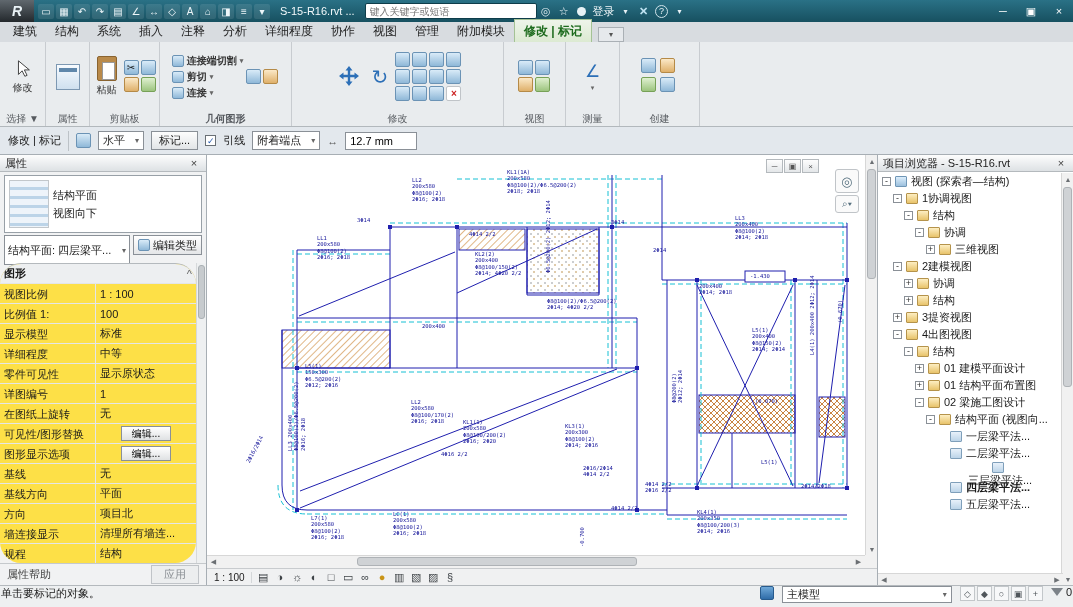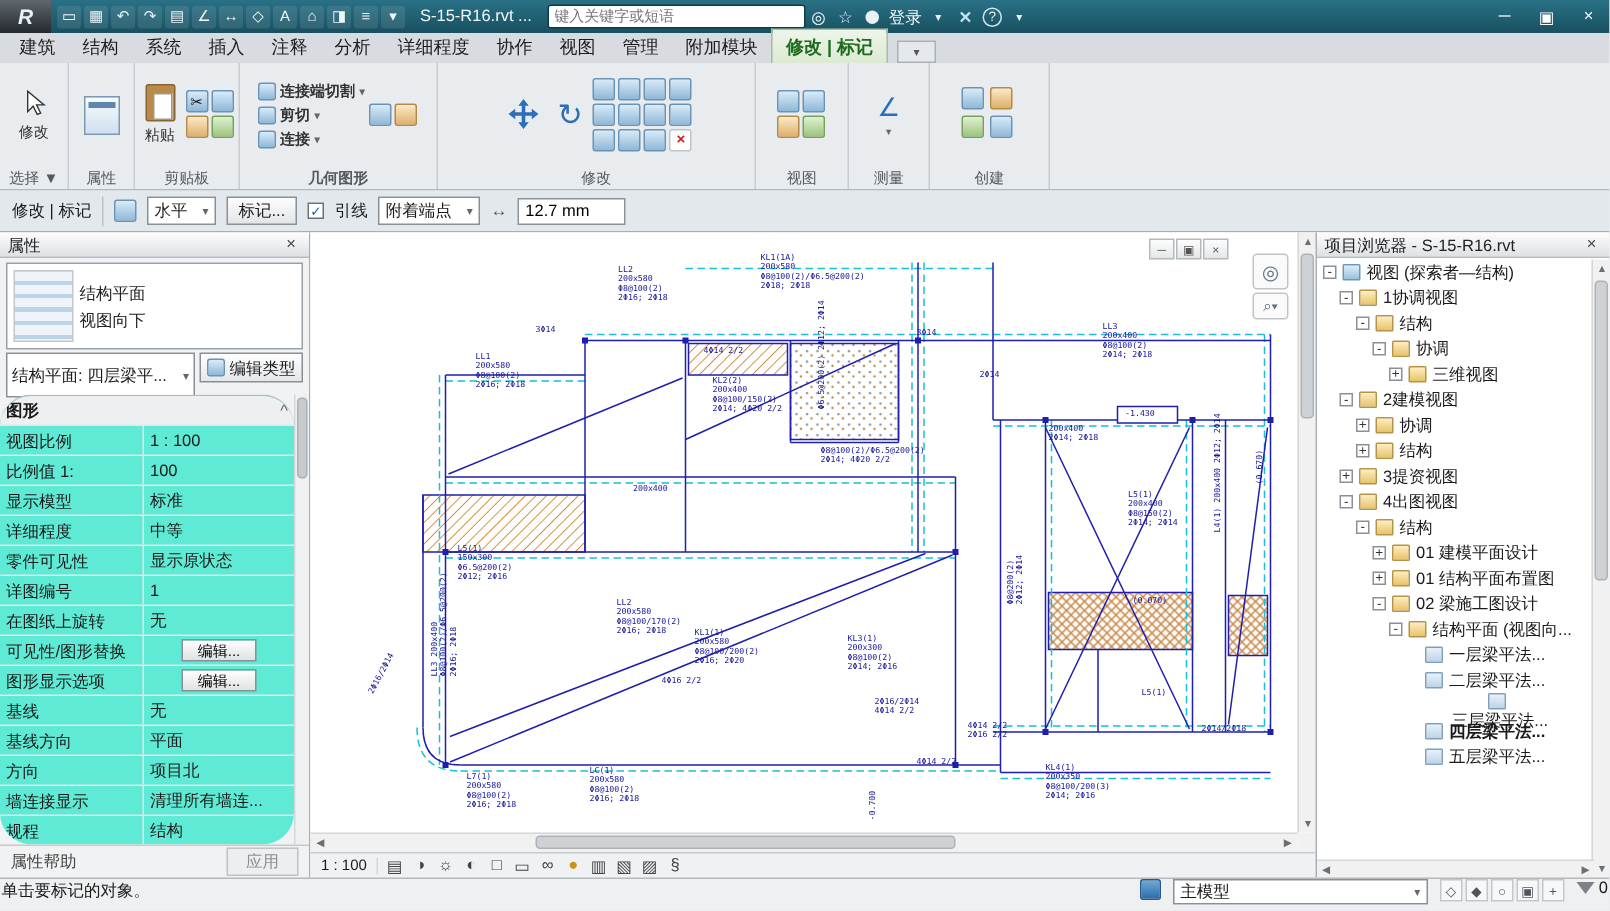--- a/index.html
+++ b/index.html
@@ -86,21 +86,21 @@
     display:flex; align-items:center; }
   .type-thumb { width:40px; height:48px; margin:4px; border:1px solid #c2c7cb;
     background:repeating-linear-gradient(#eef4fa 0 6px, #bcd4e8 6px 9px); }
   .type-text { display:flex; flex-direction:column; gap:3px; font-size:11px; color:#222; }
   .selrow { display:flex; margin:2px 4px; gap:3px; }
   .sel { flex:1; height:30px; background:#fff; border:1px solid #8a9097; display:flex; align-items:center;
     padding:0 3px; white-space:nowrap; overflow:hidden; }
   .sel .mini-arrow { margin-left:auto; font-size:8px; }
   .edit-type { height:20px; border:1px solid #8a9097; background:linear-gradient(#fff,#e4e6e8);
     display:flex; align-items:center; gap:3px; padding:0 4px; white-space:nowrap; }
-  #prop-grid { position:absolute; left:0; top:108px; right:10px; bottom:22px; background:#5eead4;
+  #prop-grid { position:absolute; left:0; top:108px; right:10px; bottom:22px; background:#fde047;
     border-top:1px solid #b4b9bd; overflow:hidden;border-radius:21px; }
   .grow { display:flex; height:20px; border-bottom:1px solid #e4e6e8; align-items:stretch; }
   .grow.gsec { background:#edeff1; font-weight:bold; align-items:center; padding:0 4px; }
   .gsec-caret { margin-left:auto; color:#666; font-weight:normal; }
   .gl { width:96px; padding:3px 4px; border-right:1px solid #e4e6e8; white-space:nowrap; overflow:hidden; }
   .gv { flex:1; padding:3px 4px; white-space:nowrap; overflow:hidden; display:flex; align-items:center; }
   .btnval { border:1px solid #8a9097; background:linear-gradient(#fff,#dfe1e3); font-size:10px;
     padding:0 10px; margin:0 auto; height:15px; font-family:"Liberation Sans",sans-serif; }
   #prop-vscroll { position:absolute; right:0; top:108px; bottom:22px; width:10px; background:#eef0f1;
     border-left:1px solid #d6d9db; }

